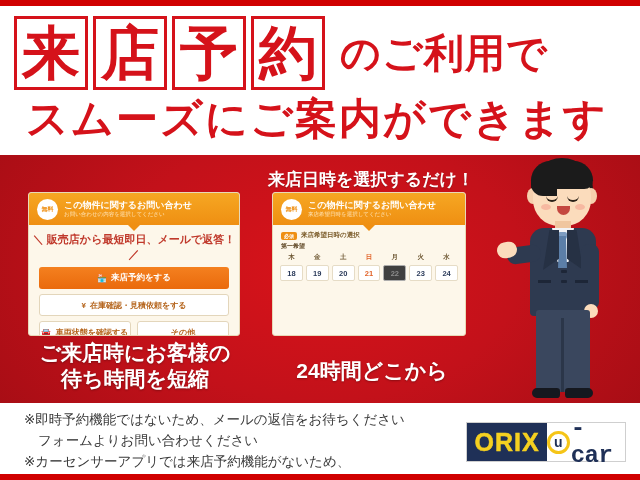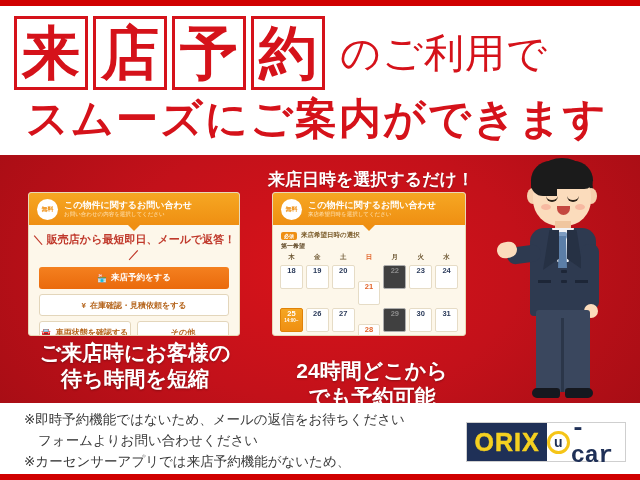--- a/index.html
+++ b/index.html
@@ -15,21 +15,21 @@
 
   
   .headline{position:absolute;left:0;top:6px;width:640px;height:149px;background:#fff;}
   .hl-row1{position:absolute;left:14px;top:10px;display:flex;align-items:center;}
   .kbox{
     width:74px;height:74px;border:3px solid #d5121a;box-sizing:border-box;
     display:flex;align-items:center;justify-content:center;margin-right:5px;
     color:#d5121a;font-weight:bold;font-size:58px;line-height:1;
   }
   .hl-tail{
-    color:#d5121a;font-weight:normal;font-size:40px;line-height:1;
+    color:#d5121a;font-weight:bold;font-size:40px;line-height:1;
     margin-left:10px;letter-spacing:1px;
   }
   .hl-row2{
     position:absolute;left:26px;top:92px;
     color:#d5121a;font-weight:bold;font-size:42px;line-height:1;letter-spacing:2px;
   }
 
   
   .redband{
     position:absolute;left:0;top:155px;width:640px;height:248px;
@@ -97,25 +97,25 @@
   }
   .cal-label-text{color:#7a5a28;font-size:6.5px;font-weight:bold;}
   .cal-pref{color:#5d4522;font-size:6px;font-weight:bold;padding:0 0 2px 8px;}
   .cal-grid{padding:0 7px;}
   .cal-row{display:flex;gap:3px;margin-bottom:3px;}
   .cal-dow{
     flex:1;text-align:center;font-size:6.5px;font-weight:bold;color:#6b5530;
   }
   .cal-dow.sun{color:#e2642a;}
   .cal-cell{
-    flex:1;height:24px;background:#fff;border:1px solid #e6dcc6;border-radius:2px;
-    display:flex;flex-direction:column;align-items:center;justify-content:flex-start;
+    flex:1;height:16px;background:#fff;border:1px solid #e6dcc6;border-radius:2px;
+    display:flex;flex-direction:column;align-items:center;justify-content:center;
     font-size:7.5px;font-weight:bold;color:#2a3a5a;box-sizing:border-box;
   }
-  .cal-cell.sun{color:#e2642a;margin-top:16px;}
+  .cal-cell.sun{color:#e2642a;}
   .cal-cell.off{background:#404040;border-color:#adadad;color:#8d8d8d;}
   .cal-cell.sel{background:linear-gradient(#f5a623,#ef8f12);border-color:#e08208;color:#fff;}
   .cal-cell .time{font-size:4.5px;font-weight:bold;line-height:1;margin-top:1px;}
 
   
   .caption{
     position:absolute;color:#ffffff;font-size:21px;font-weight:bold;
     line-height:1.22;text-align:center;text-shadow:0 1px 2px rgba(0,0,0,.3);
   }
   .caption.left{left:10px;top:340px;width:250px;}
@@ -273,54 +273,29 @@
         <div class="cal-cell off">
             <span>22</span>
           </div>
         <div class="cal-cell">
             <span>23</span>
           </div>
         <div class="cal-cell">
             <span>24</span>
           </div>
       </div>
-      <div class="cal-row">
-        <div class="cal-cell sel">
-          <span>25</span>
-          <span class="time">14:00~</span>
-        </div>
-        <div class="cal-cell">
-            <span>26</span>
-          </div>
-        <div class="cal-cell">
-            <span>27</span>
-          </div>
-        <div class="cal-cell sun">
-            <span>28</span>
-          </div>
-        <div class="cal-cell off">
-            <span>29</span>
-          </div>
-        <div class="cal-cell">
-            <span>30</span>
-          </div>
-        <div class="cal-cell">
-            <span>31</span>
-          </div>
-      </div>
     </div>
   </div>
 
   <div class="caption left">
     <div>ご来店時にお客様の</div>
     <div>待ち時間を短縮</div>
   </div>
   <div class="caption right">
     <div>24時間どこから</div>
-    <div>でも予約可能</div>
   </div>
 
   <div class="man">
     <div class="m-hair-back"></div>
     <div class="m-ear-l"></div>
     <div class="m-ear-r"></div>
     <div class="m-face"></div>
     <div class="m-hair-top"></div>
     <div class="m-hair-fringe"></div>
     <div class="m-eye-l"></div>

